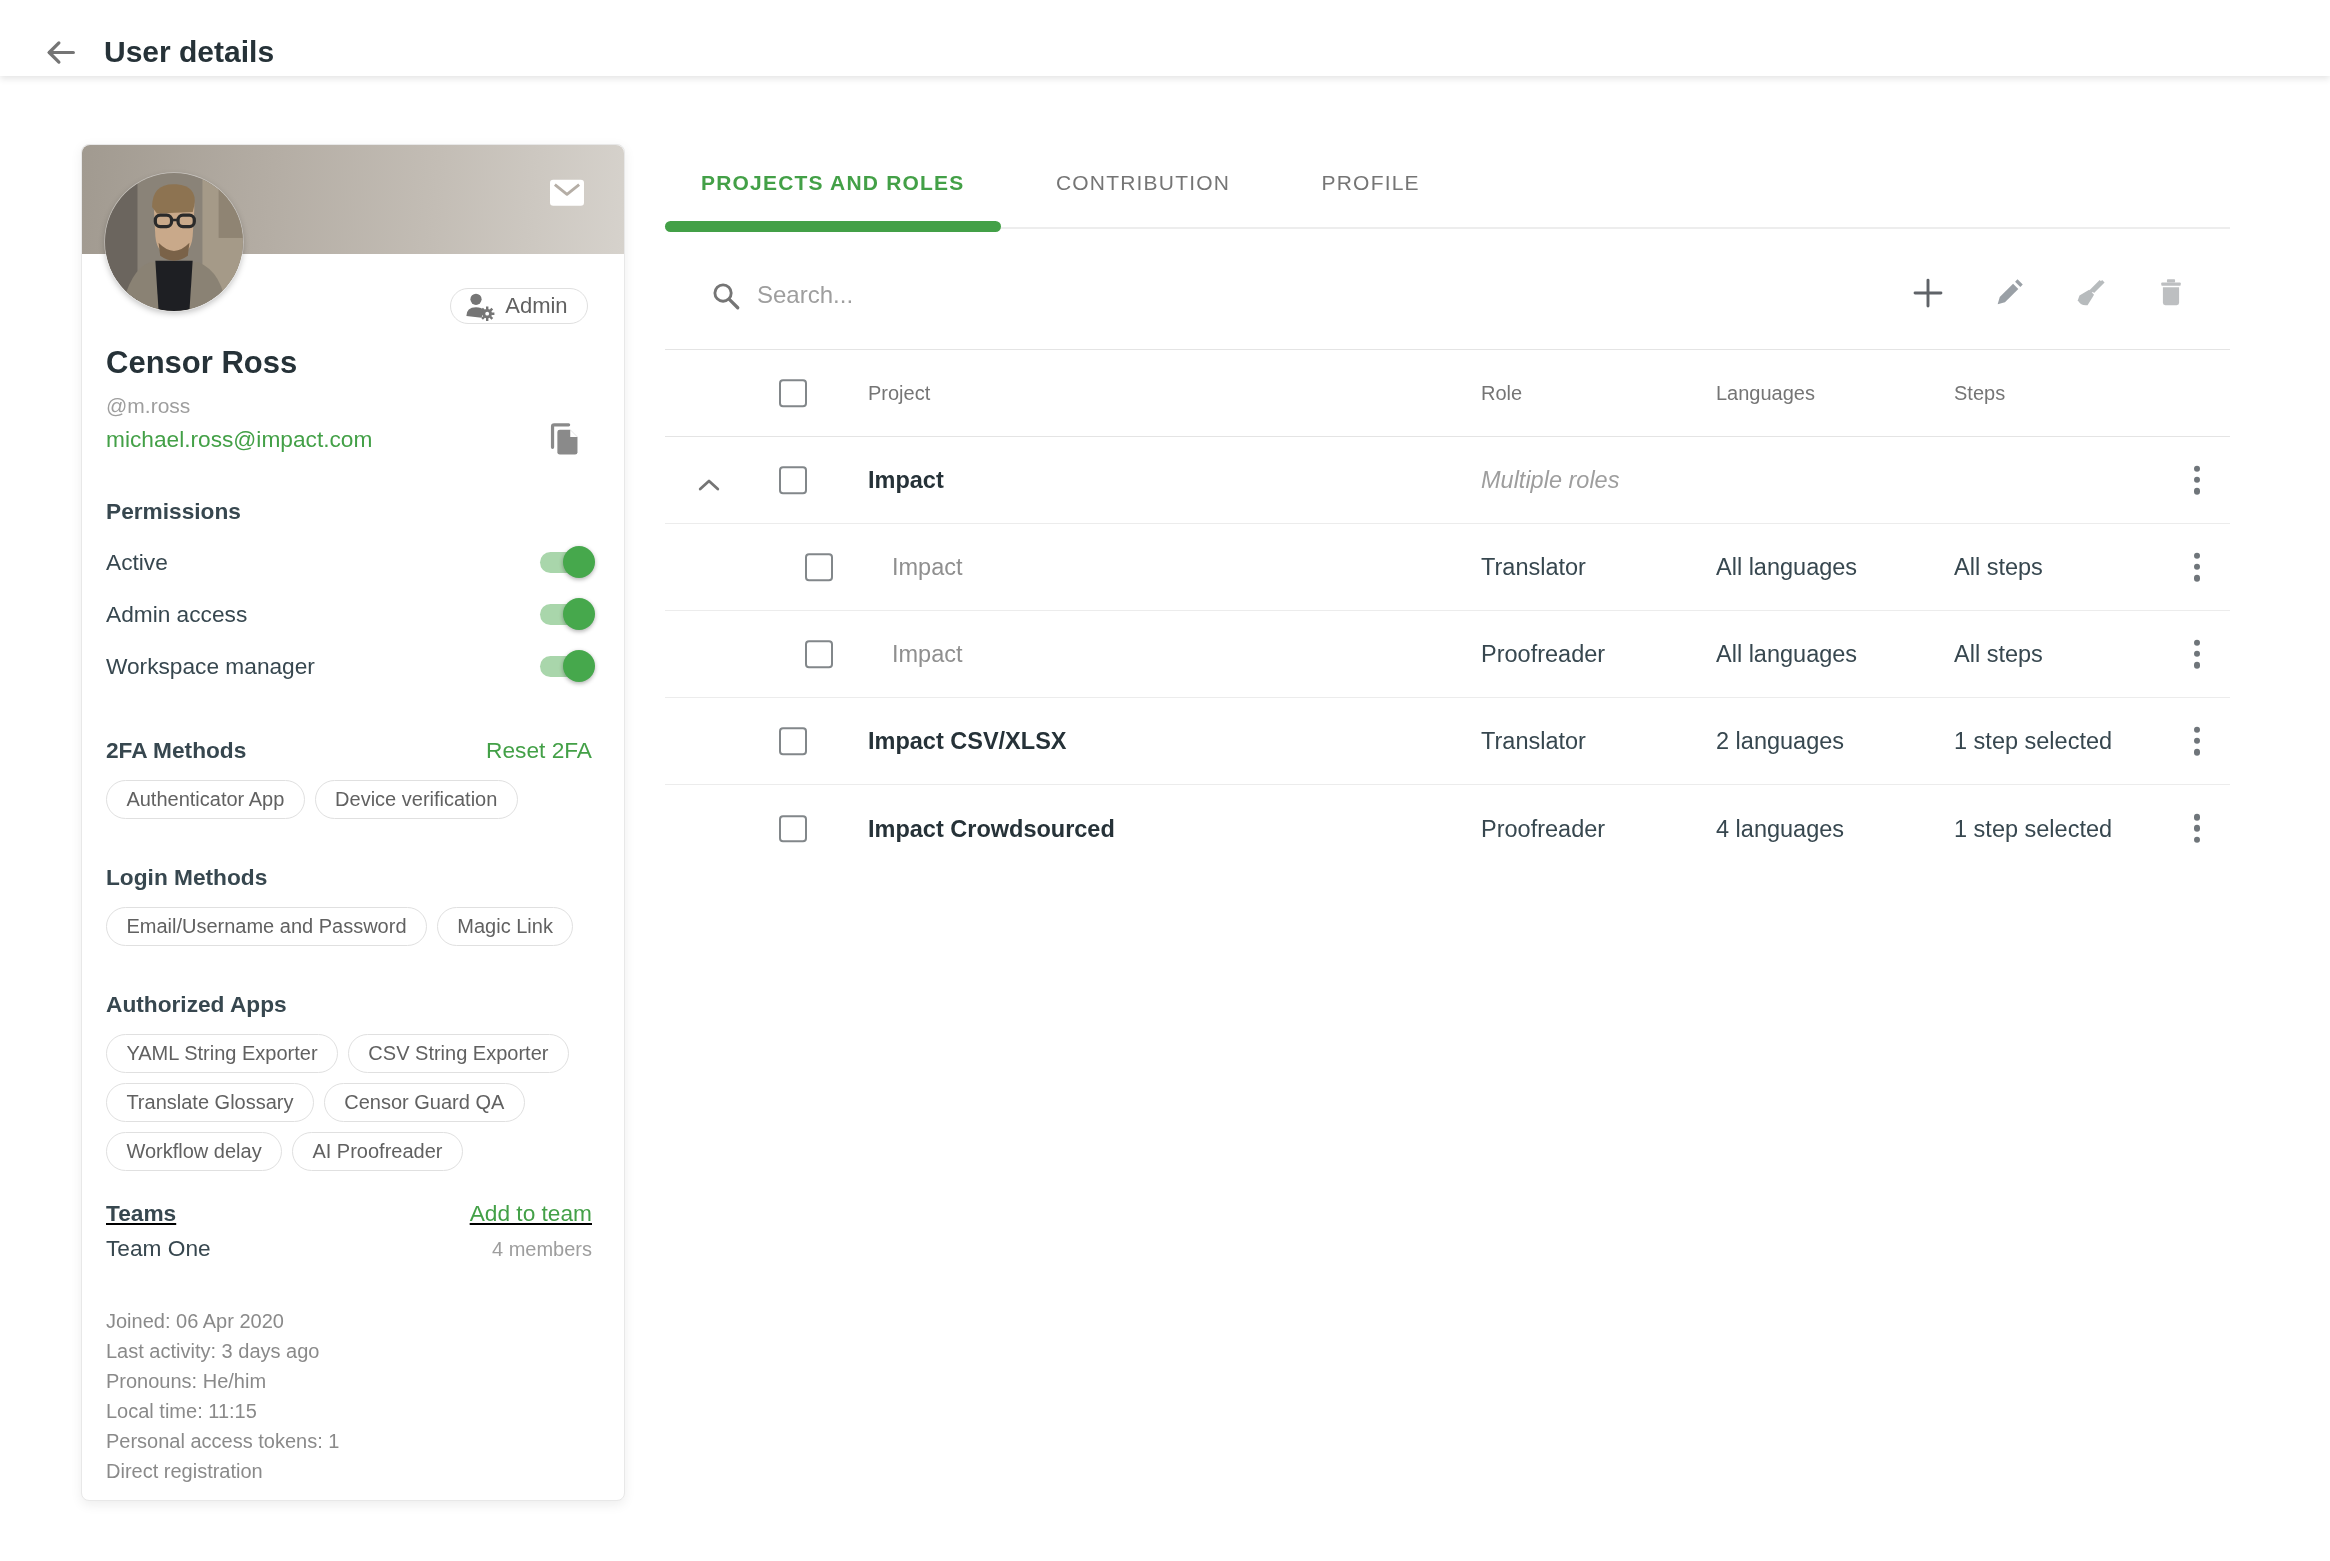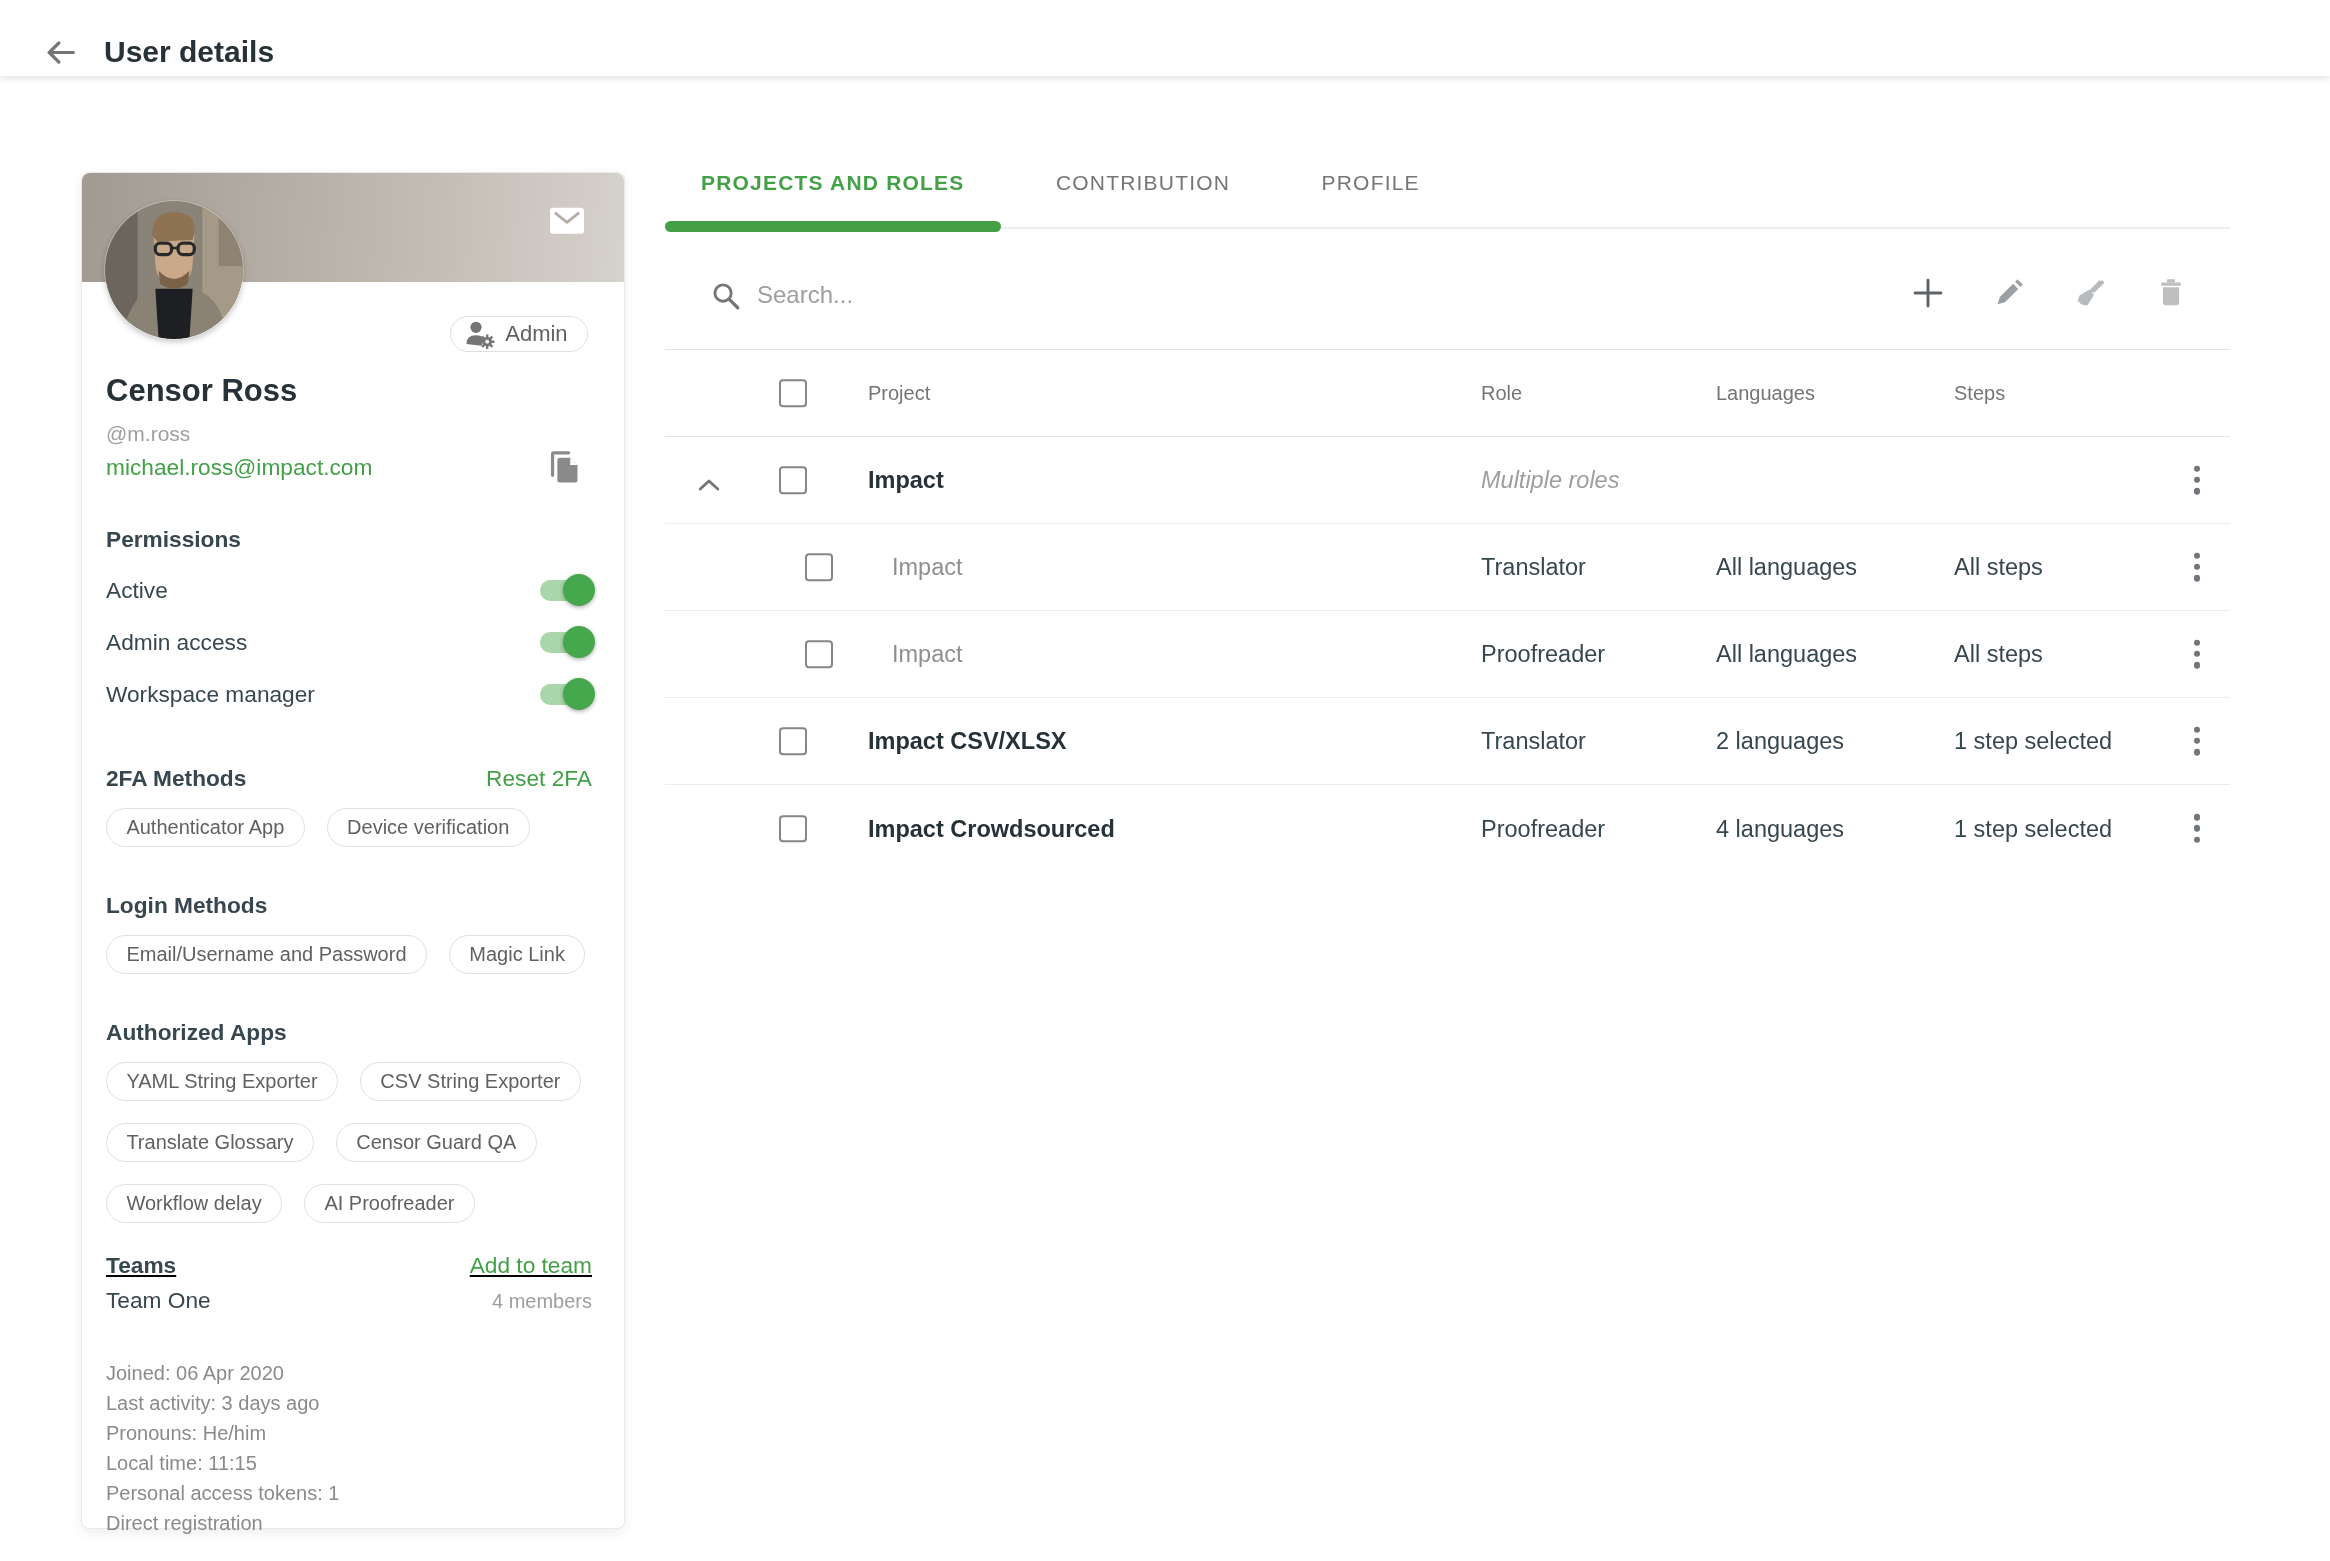--- a/index.html
+++ b/index.html
@@ -4,21 +4,21 @@
 <style>
   * { margin:0; padding:0; box-sizing:border-box; }
   html,body { width:2330px; height:1562px; background:#fff; font-family:"Liberation Sans", sans-serif; overflow:hidden; position:relative; }
 
   
   .topbar { position:absolute; top:0; left:0; width:2330px; height:76px; background:#fff; box-shadow:0 3.2px 6.5px rgba(0,0,0,0.10); z-index:10; }
   .back-btn { position:absolute; left:42px; top:34px; width:37px; height:37px; cursor:pointer; }
   .page-title { position:absolute; left:104px; top:52px; transform:translateY(-50%); font-size:30px; font-weight:bold; color:#263238; }
 
   
-  .card { position:absolute; left:81px; top:144px; width:544px; height:1357px; background:#fff; border:0.8px solid #e8e8e8; border-radius:8px; box-shadow:0 3.2px 11.3px rgba(0,0,0,0.07);margin-top:28px; }
+  .card { position:absolute; left:81px; top:144px; width:544px; height:1357px; background:#fff; border:0.8px solid #e8e8e8; border-radius:8px; box-shadow:0 3.2px 11.3px rgba(0,0,0,0.07); }
   .banner { height:109px; border-radius:8px 8px 0 0; background:linear-gradient(95deg,#a19a90 0%,#b4ada4 35%,#c3bdb5 65%,#d6d2cc 100%); position:relative; }
   .avatar { position:absolute; left:22.7px; top:28px; width:138px; height:138px; border-radius:50%; overflow:hidden; z-index:3; box-shadow:0 0 0 0.8px rgba(255,255,255,0.4), 0 2.4px 6.5px rgba(0,0,0,0.25); }
   .mail-btn { position:absolute; right:39px; top:34px; width:36px; height:27.5px; cursor:pointer; }
   .badge-row { display:flex; justify-content:flex-end; padding:34px 36px 0 0; }
   .badge { height:36px; border:1.6px solid #e0e0e0; border-radius:19.4px; display:flex; align-items:center; gap:9.7px; padding:0 19.4px 0 13px; color:#616161; font-size:22px; background:#fff; }
   .name { margin:21px 24px 0 24px; font-size:31px; font-weight:bold; color:#263238; }
   .username { margin:13px 24px 0 24px; font-size:21px; color:#9e9e9e; }
   .email-row { margin:8px 24px 0 24px; font-size:22.7px; color:#43a047; position:relative; }
   .email-row a { color:#43a047; text-decoration:none; }
   .copy-btn { position:absolute; right:20px; top:-6.5px; width:34px; height:37px; cursor:pointer; }
@@ -26,21 +26,21 @@
   .sec-title { margin:45px 32px 0 24px; display:flex; justify-content:space-between; align-items:baseline; }
   .sec-title h3 { font-size:22.7px; font-weight:bold; color:#37474f; }
   .green-link { font-size:22.7px; color:#43a047; cursor:pointer; text-decoration:none; }
 
   .perm-list { margin-top:11.3px; }
   .perm-row { display:flex; justify-content:space-between; align-items:center; margin:0 32px 0 24px; height:52px; }
   .perm-label { font-size:22.7px; color:#37474f; }
   .switch { width:52px; height:21px; border-radius:10.5px; background:#a9d6ab; position:relative; cursor:pointer; }
   .switch::after { content:''; position:absolute; right:-3.2px; top:-5.7px; width:32px; height:32px; border-radius:50%; background:#46a84c; box-shadow:0 1.6px 4px rgba(0,0,0,0.3); }
 
-  .chips { display:flex; flex-wrap:wrap; gap:22px; margin:16px 24px 0 24px; }
+  .chips { display:flex; flex-wrap:wrap; gap:10px; margin:16px 24px 0 24px; }
   .chip { height:39px; display:flex; align-items:center; padding:0 19.4px; border:1.6px solid #e0e0e0; border-radius:21px; font-size:20px; color:#616161; background:#fff; white-space:nowrap; }
 
   .team-row { display:flex; justify-content:space-between; align-items:baseline; margin:8px 32px 0 24px; }
   .team-name { font-size:22.7px; color:#37474f; }
   .team-meta { font-size:20px; color:#9e9e9e; }
 
   .meta-list { margin:44px 24px 0 24px; }
   .meta-line { font-size:20px; color:#8a8a8a; line-height:30px; }
 
   

